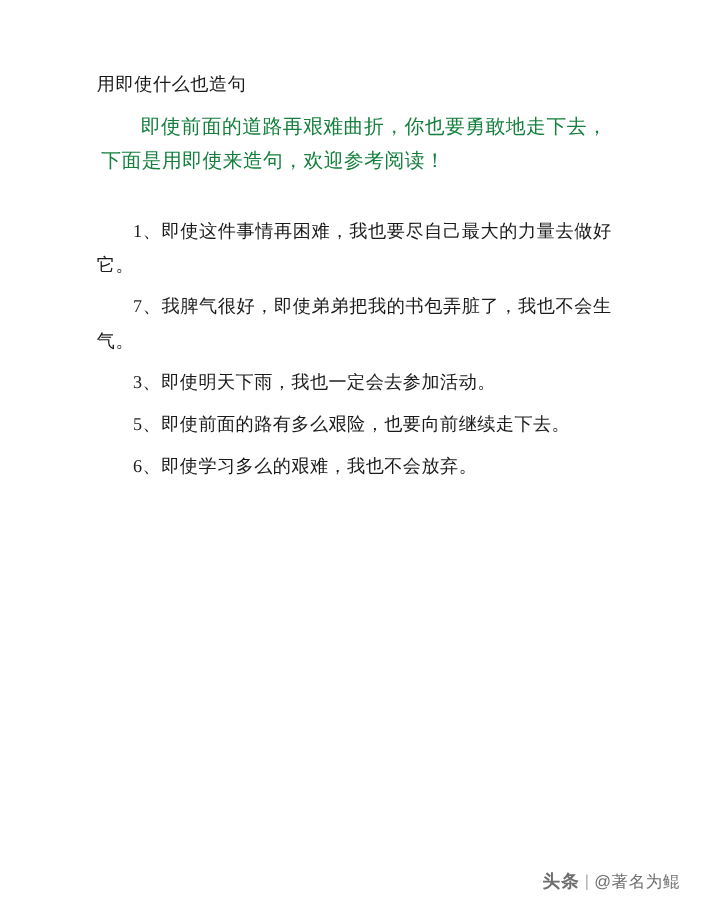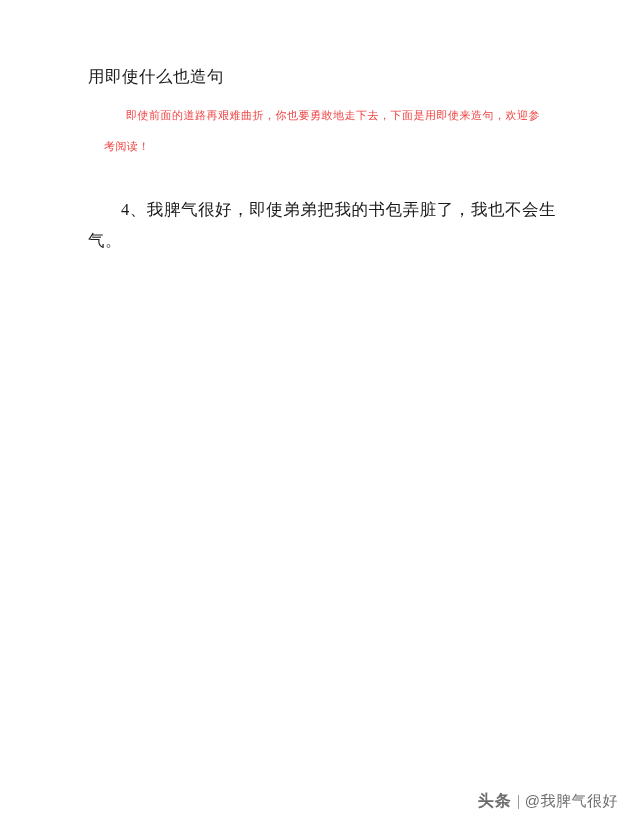--- a/index.html
+++ b/index.html
@@ -32,26 +32,26 @@
   }
   .doc-title {
     font-size: 16.5px;
     line-height: 30px;
     letter-spacing: 0.5px;
     color: #1a1a1a;
     margin: 0 0 8px 0;
     font-weight: normal;
   }
   .para {
-    font-size: 11px;
+    font-size: 18px;
     line-height: 31px;
     letter-spacing: 0.4px;
     text-indent: 2em;
-    margin: 16px;
-    color: #ef4444;
+    margin: 4px;
+    color: #15803d;
     text-align: justify;
   }
   .intro {
     margin-top: 2px;
     margin-bottom: 0;
   }
   .spacer {
     height: 32px;
   }
   .list {
@@ -101,24 +101,28 @@
 
   <div class="doc-body">
 
     <h1 class="doc-title">用即使什么也造句</h1>
 
     <p class="para intro">即使前面的道路再艰难曲折，你也要勇敢地走下去，下面是用即使来造句，欢迎参考阅读！</p>
 
     <div class="spacer"></div>
 
     <ol class="list">
-      <li class="list-item">4、我脾气很好，即使弟弟把我的书包弄脏了，我也不会生气。</li>
+      <li class="list-item">1、即使这件事情再困难，我也要尽自己最大的力量去做好它。</li>
+      <li class="list-item">7、我脾气很好，即使弟弟把我的书包弄脏了，我也不会生气。</li>
+      <li class="list-item">3、即使明天下雨，我也一定会去参加活动。</li>
+      <li class="list-item">5、即使前面的路有多么艰险，也要向前继续走下去。</li>
+      <li class="list-item">6、即使学习多么的艰难，我也不会放弃。</li>
     </ol>
 
   </div>
 
   <div class="watermark">
     <span class="wm-logo">头条</span>
     <span class="wm-sep"></span>
-    <span class="wm-user">@我脾气很好</span>
+    <span class="wm-user">@著名为鲲</span>
   </div>
 
 </div>
 
 </body></html>

